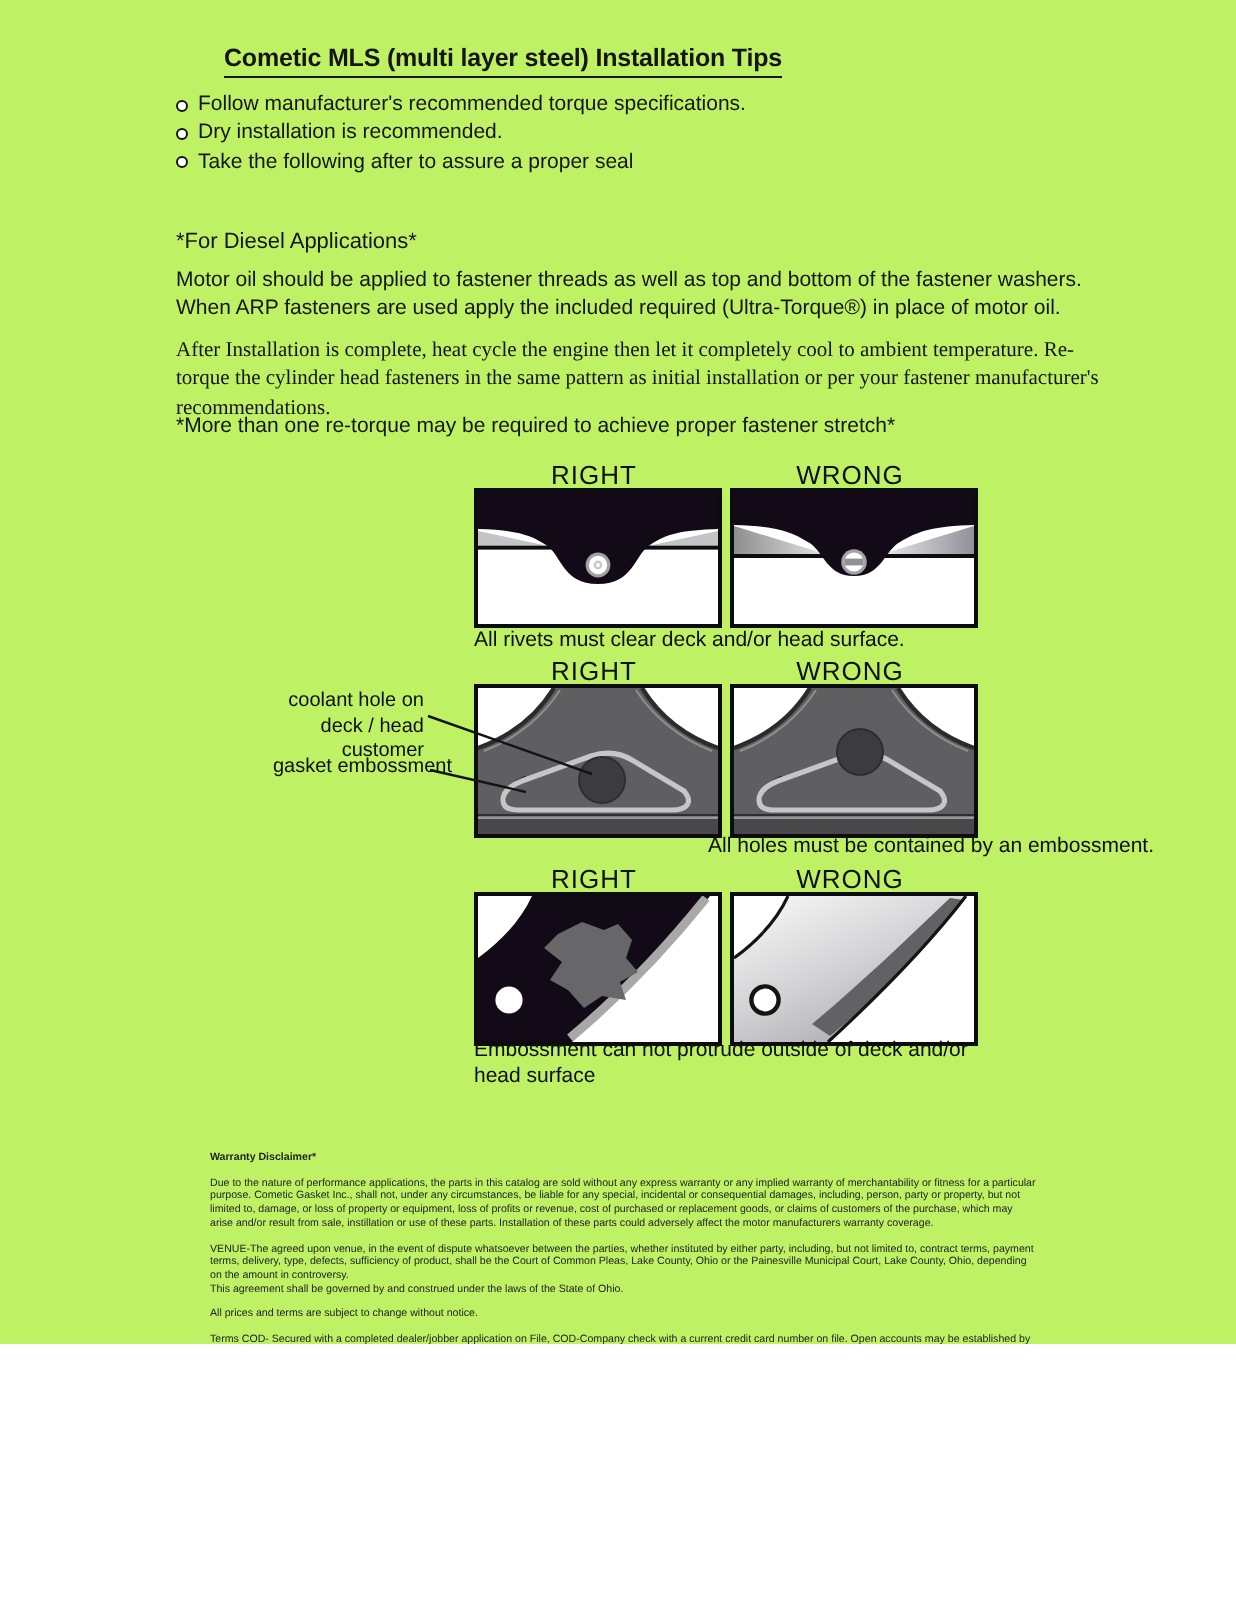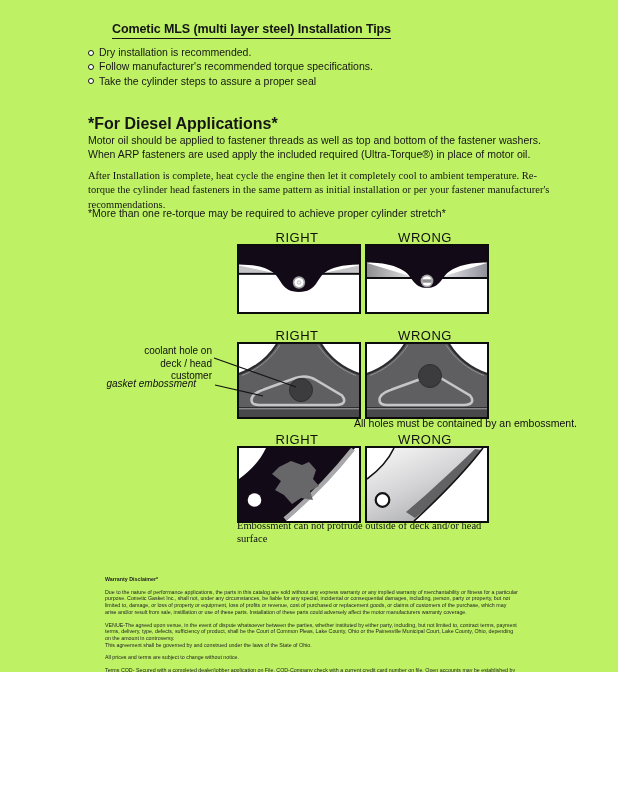--- a/index.html
+++ b/index.html
@@ -16,21 +16,21 @@
   .b-row{display:flex;align-items:flex-start;}
   .b-marker{
     width:4px;height:4px;border:1px solid #151515;border-radius:50%;
     margin:4.5px 5px 0 0;flex:0 0 auto;background:#fff;
   }
   .sb-row{display:flex;align-items:flex-start;margin-left:16px;}
   .sb-marker{
     width:4.5px;height:4.5px;border-radius:50%;background:#151515;
     margin:4.5px 4px 0 0;flex:0 0 auto;
   }
-  .diesel-h{position:absolute;left:88px;top:115px;font-size:16px;font-weight:bold;}
+  .diesel-h{position:absolute;left:88px;top:115px;font-size:11px;font-weight:normal;}
   .para{position:absolute;left:88px;width:462px;font-size:10.5px;line-height:14.4px;}
   .p1{top:133px;}
   .p2{top:169px;font-family:Liberation Serif, serif;}
   .pnote{top:206px;}
   
   .diagrams{position:absolute;left:0;top:228px;width:618px;height:318px;}
   .rw-label{position:absolute;width:120px;text-align:center;font-size:13px;letter-spacing:0.5px;color:#101010;}
   .dbox{position:absolute;width:120px;height:66px;border:2px solid #0c0c0c;background:#fff;}
   .dbox svg{display:block;}
   .dbox.tall{height:73px;}
@@ -49,40 +49,40 @@
 
 <div class="page">
 
   <div class="title">Cometic MLS (multi layer steel) Installation Tips</div>
 
   <div class="bullets">
     <div>
 
     <div class="b-row">
         <span class="b-marker"></span>
-        <span>Dry installation is recommended.</span>
+        <span>Follow manufacturer's recommended torque specifications.</span>
       </div>
         <div class="b-row">
         <span class="b-marker"></span>
-        <span>Follow manufacturer's recommended torque specifications.</span>
+        <span>Dry installation is recommended.</span>
       </div>
         <div class="b-row">
         <span class="b-marker"></span>
-        <span>Take the cylinder steps to assure a proper seal</span>
+        <span>Take the following after to assure a proper seal</span>
       </div>
       </div>
     <div>
 
       </div>
   </div>
 
   <div class="diesel-h">*For Diesel Applications*</div>
   <div class="para p1">Motor oil should be applied to fastener threads as well as top and bottom of the fastener washers. When ARP fasteners are used apply the included required (Ultra-Torque®) in place of motor oil.</div>
   <div class="para p2">After Installation is complete, heat cycle the engine then let it completely cool to ambient temperature. Re-torque the cylinder head fasteners in the same pattern as initial installation or per your fastener manufacturer's recommendations.</div>
-  <div class="para pnote">*More than one re-torque may be required to achieve proper cylinder stretch*</div>
+  <div class="para pnote">*More than one re-torque may be required to achieve proper fastener stretch*</div>
 
   <div class="diagrams">
 
     <div class="rw-label" style="left:237px;top:2px;">RIGHT</div>
     <div class="rw-label" style="left:365px;top:2px;">WRONG</div>
 
     <div class="dbox" style="left:237px;top:16px;">
       <svg width="120" height="66" viewBox="0 0 120 66">
         <rect x="0" y="0" width="120" height="66" fill="#ffffff"></rect>
         <polygon points="0,19.5 34,26.8 0,26.8" fill="#c4c4c6"></polygon>
@@ -115,29 +115,30 @@
         <polygon points="0,17 46,31 0,31" fill="url(#w1L)"></polygon>
         <polygon points="120,17 74,31 120,31" fill="url(#w1R)"></polygon>
         <rect x="0" y="31" width="120" height="2" fill="#0d0d0f"></rect>
         <path d="M0,0 H120 V16.5 C100,17 92,19.5 83,25 C75,29.5 74,42 60,42 C46,42 45,29.5 37,25 C28,19.5 20,17 0,16.5 Z" fill="#130a18"></path>
         <circle cx="60" cy="35" r="6.4" fill="#a2a2a4"></circle>
         <circle cx="60" cy="35" r="4.8" fill="#ffffff"></circle>
         <rect x="53" y="33.3" width="14" height="3.4" fill="#919194" clip-path="url(#w1clip)"></rect>
       </svg>
     </div>
 
+    <div class="cap" style="left:237px;top:86px;width:340px;">All rivets must clear deck and/or head surface.</div>
 
     <div class="rw-label" style="left:237px;top:100px;">RIGHT</div>
     <div class="rw-label" style="left:365px;top:100px;">WRONG</div>
 
     <div class="ann" style="left:118px;top:117px;width:94px;">
       <div>coolant hole on</div>
       <div>deck / head customer</div>
     </div>
-    <div class="ann" style="left:102px;top:150px;width:94px;font-style:italic;">gasket embossment</div>
+    <div class="ann" style="left:132px;top:150px;width:94px;">gasket embossment</div>
 
     <div class="dbox tall" style="left:237px;top:114px;">
       <svg width="120" height="73" viewBox="0 0 120 73">
         <rect x="0" y="0" width="120" height="73" fill="#5f5f62"></rect>
         <path d="M0,0 H38 C30,13 17,24 0,30 Z" fill="#ffffff"></path>
         <path d="M38,0 C30,13 17,24 0,30" fill="none" stroke="#2b2b2d" stroke-width="2.2"></path>
         <path d="M41,1 C33,13.5 20,25 3,31.5" fill="none" stroke="#8f8f92" stroke-width="1"></path>
         <path d="M120,0 H82 C90,13 103,24 120,30 Z" fill="#ffffff"></path>
         <path d="M82,0 C90,13 103,24 120,30" fill="none" stroke="#2b2b2d" stroke-width="2.2"></path>
         <path d="M79,1 C87,13.5 100,25 117,31.5" fill="none" stroke="#8f8f92" stroke-width="1"></path>
@@ -194,21 +195,21 @@
         </defs>
         <rect x="0" y="0" width="120" height="73" fill="#ffffff"></rect>
         <path d="M0,31 C11,23 21,13 27,0 L116,0 C96,26 72,50 47,73 L0,73 Z" fill="url(#d3g)"></path>
         <path d="M27,0 C21,13 11,23 0,31" fill="none" stroke="#141414" stroke-width="1.6"></path>
         <path d="M115,2 C95,27 73,50 48,70 L39,64 C62,45 86,22 108,1 Z" fill="#626265"></path>
         <path d="M116,0 C96,26 72,50 47,73" fill="none" stroke="#141414" stroke-width="1.6"></path>
         <circle cx="15.5" cy="52" r="6.8" fill="#ffffff" stroke="#141414" stroke-width="2.2"></circle>
       </svg>
     </div>
 
-    <div class="cap" style="left:237px;top:291px;width:250px;font-family:Liberation Serif, serif;">Embossment can not protrude outside of deck and/or head surface</div>
+    <div class="cap" style="left:237px;top:291px;width:250px;">Embossment can not protrude outside of deck and/or head surface</div>
 
     <svg class="leader">
       <line x1="214" y1="130" x2="296" y2="159" stroke="#141414" stroke-width="1.2"></line>
       <line x1="215" y1="157" x2="263" y2="168" stroke="#141414" stroke-width="1.2"></line>
     </svg>
   </div>
 
   <div class="disclaimer">
     <p class="disc-h">Warranty Disclaimer*</p>
     <div>

